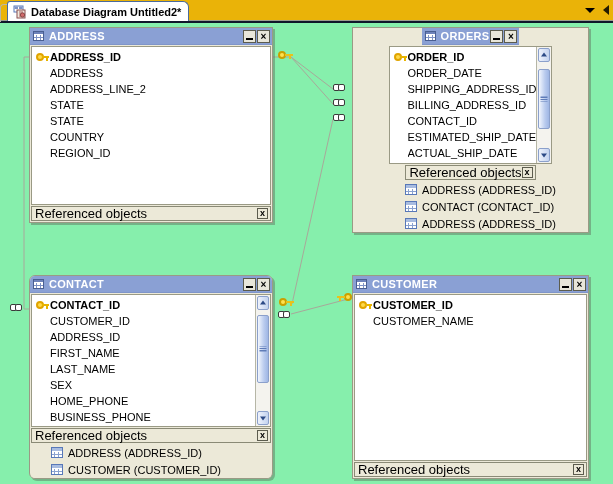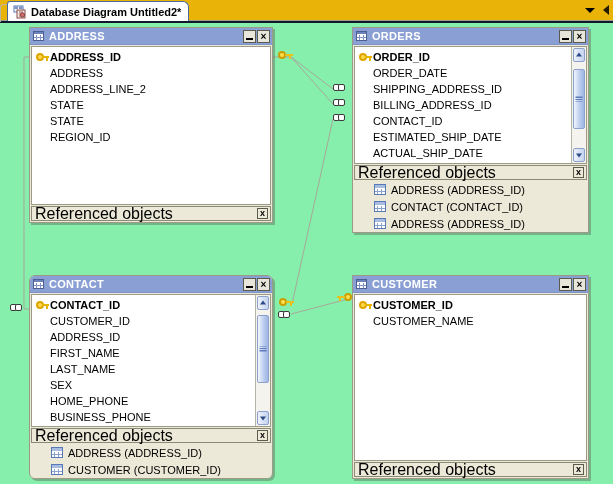--- a/index.html
+++ b/index.html
@@ -112,21 +112,21 @@
 
   
   .tbl-foot{
     flex:none;height:15px;margin:0 1px 1px 1px;
     background:#ece9d8;
     border:1px solid #8a8a76;
     display:flex;align-items:center;
     box-sizing:border-box;
     padding:0 2px 0 3px;
   }
-  .tbl-foot .ftxt{font-size:16px;color:#000;flex:1;white-space:nowrap;}
+  .tbl-foot .ftxt{font-size:13px;color:#000;flex:1;white-space:nowrap;}
   .foot-x{width:11px;height:11px;background:#ece9d8;border:1px solid #5c5c4e;font-size:9px;line-height:9px;text-align:center;font-weight:bold;box-sizing:border-box;}
 
   .reflist{flex:none;background:#ece9d8;padding:0 0 1px 0;margin:0 1px;}
   .refitem{height:17px;display:flex;align-items:center;padding-left:20px;font-size:11px;color:#000;white-space:nowrap;}
   .ref-ico{
     width:12px;height:11px;flex:none;margin-right:5px;position:relative;
     background:#ffffff;border:1px solid #5878b8;box-sizing:border-box;
   }
   .ref-ico::before{content:"";position:absolute;left:0;top:0;right:0;height:3px;background:#a8bce0;}
   .ref-ico::after{
@@ -288,31 +288,35 @@
           <div class="col">
             <span class="kslot"></span>
             <span class="ctext">STATE</span>
           </div>
           <div class="col">
             <span class="kslot"></span>
             <span class="ctext">STATE</span>
           </div>
           <div class="col">
             <span class="kslot"></span>
+            <span class="ctext">COUNTRY</span>
+          </div>
+          <div class="col">
+            <span class="kslot"></span>
             <span class="ctext">REGION_ID</span>
           </div>
         </div>
       </div>
       <div class="tbl-foot">
         <span class="ftxt">Referenced objects</span>
         <span class="foot-x">x</span>
       </div>
     </div>
 
-    <div class="tbl" style="left:352px;top:4px;width:237px;height:206px;">
+    <div class="tbl" style="left:352px;top:4px;width:237px;height:206px;align-items:center;">
       <div class="tbl-title">
         <span class="grid-ico"></span>
         <span class="tbl-name">ORDERS</span>
         <span class="wbtn min"></span>
         <span class="wbtn cls">×</span>
       </div>
       <div class="tbl-body" style="height:118px;flex:none;">
         <div class="cols">
           <div class="col pk">
             <span class="kslot">

